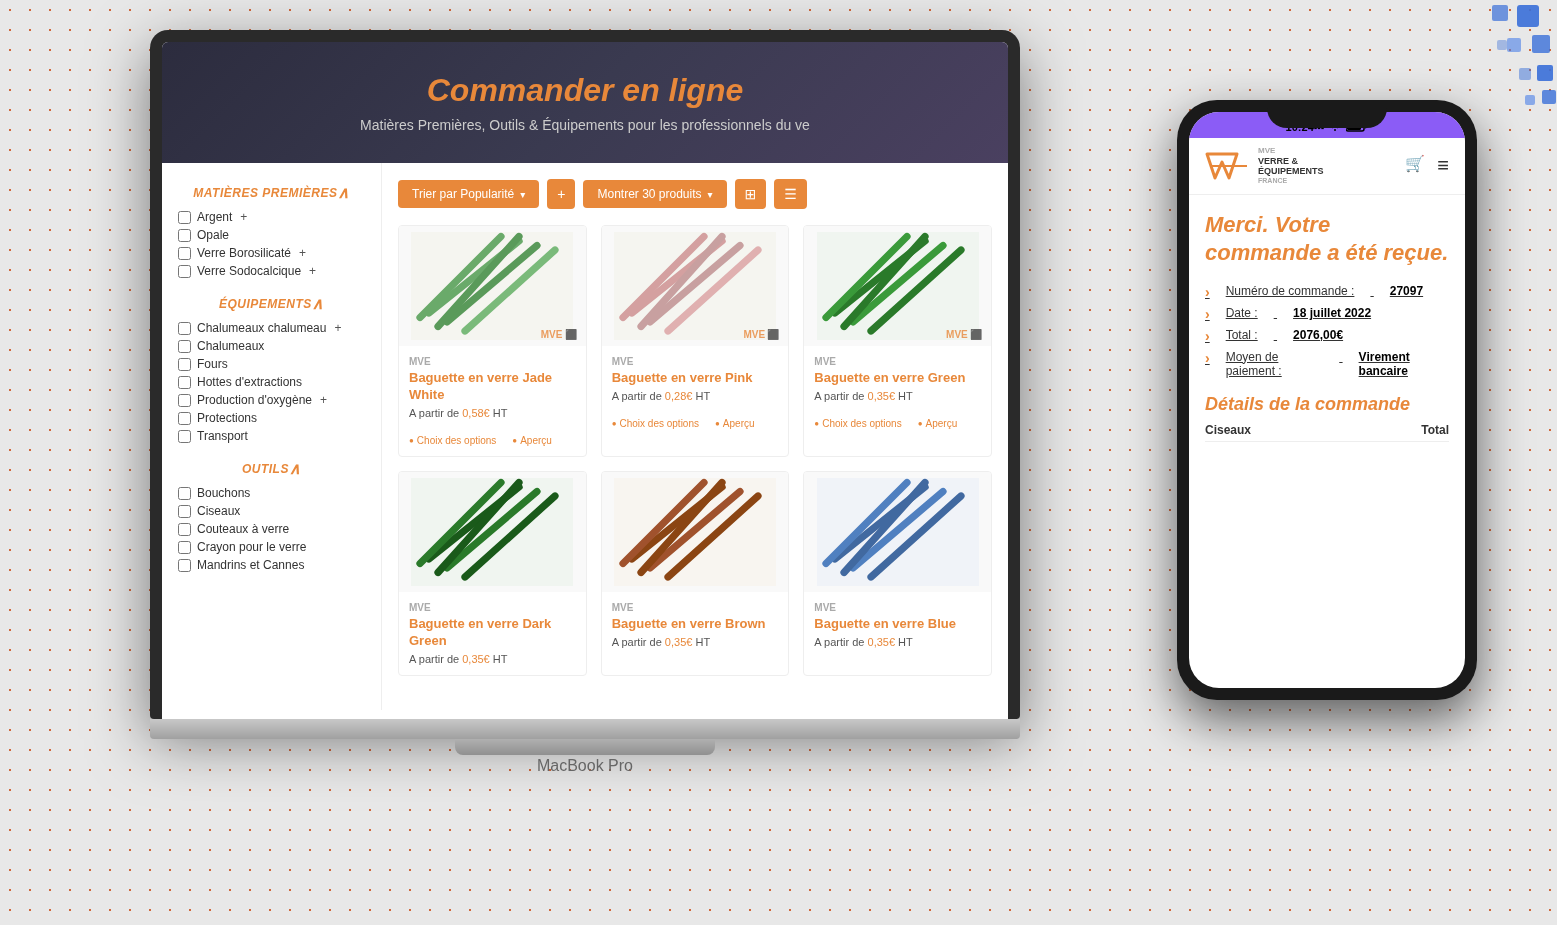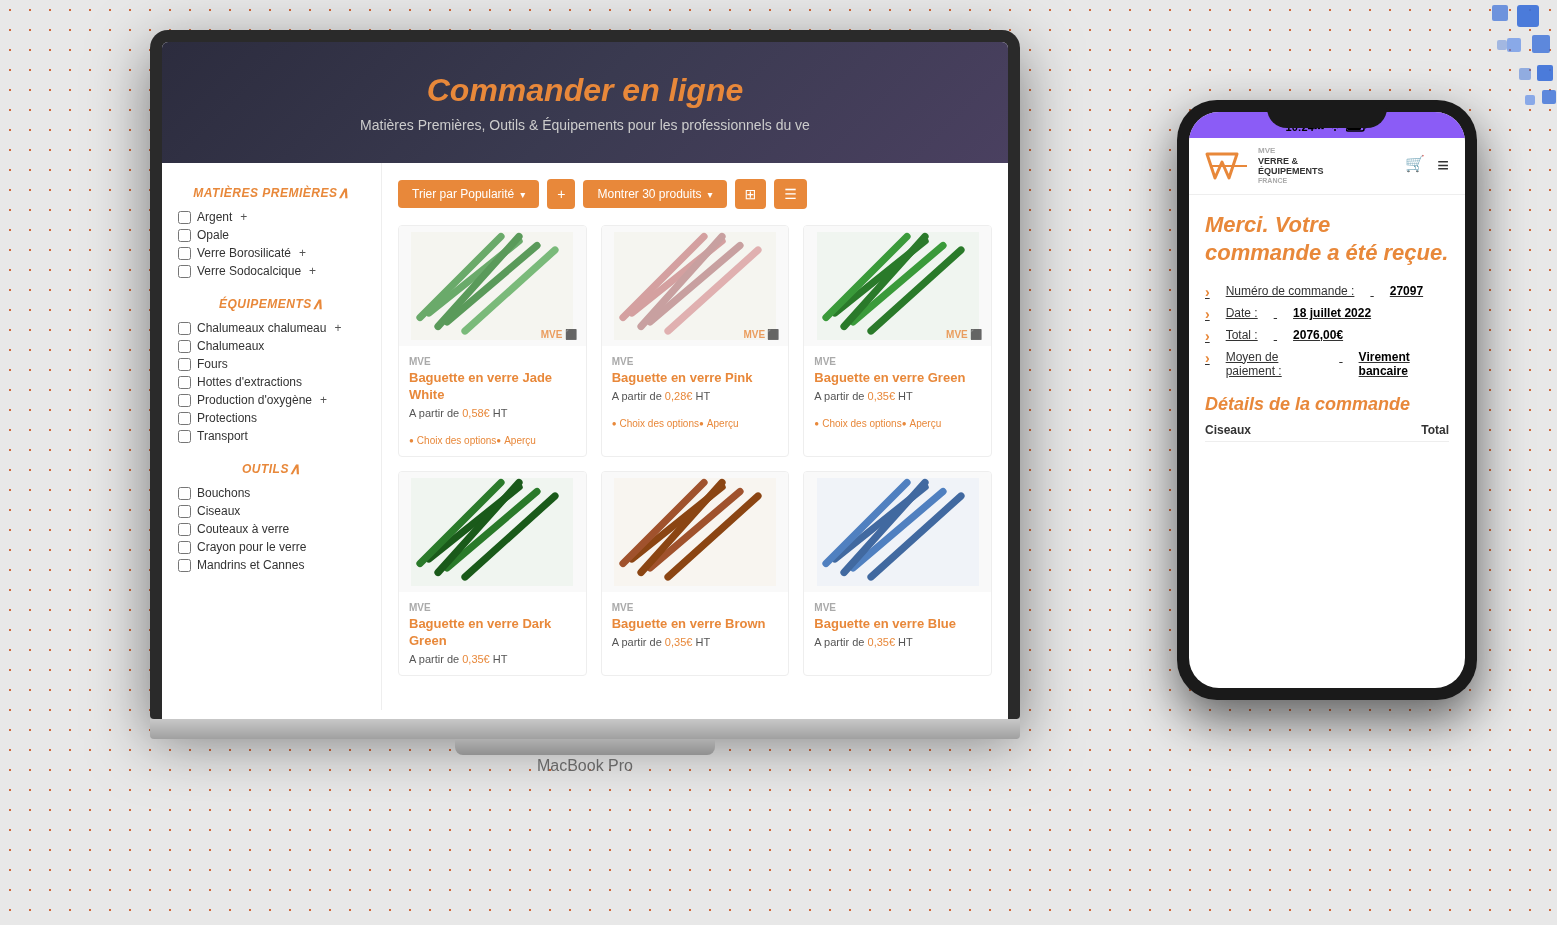--- a/index.html
+++ b/index.html
@@ -244,21 +244,21 @@
       color: #555;
       font-size: 11px;
     }
 
     .product-price span {
       color: #e8883a;
     }
 
     .product-actions {
       display: flex;
-      gap: 0;
+      gap: 16px;
       padding: 6px 10px 10px;
       font-size: 10px;
     }
 
     .product-actions a {
       color: #e8883a;
       text-decoration: none;
       display: flex;
       align-items: center;
       gap: 3px;

